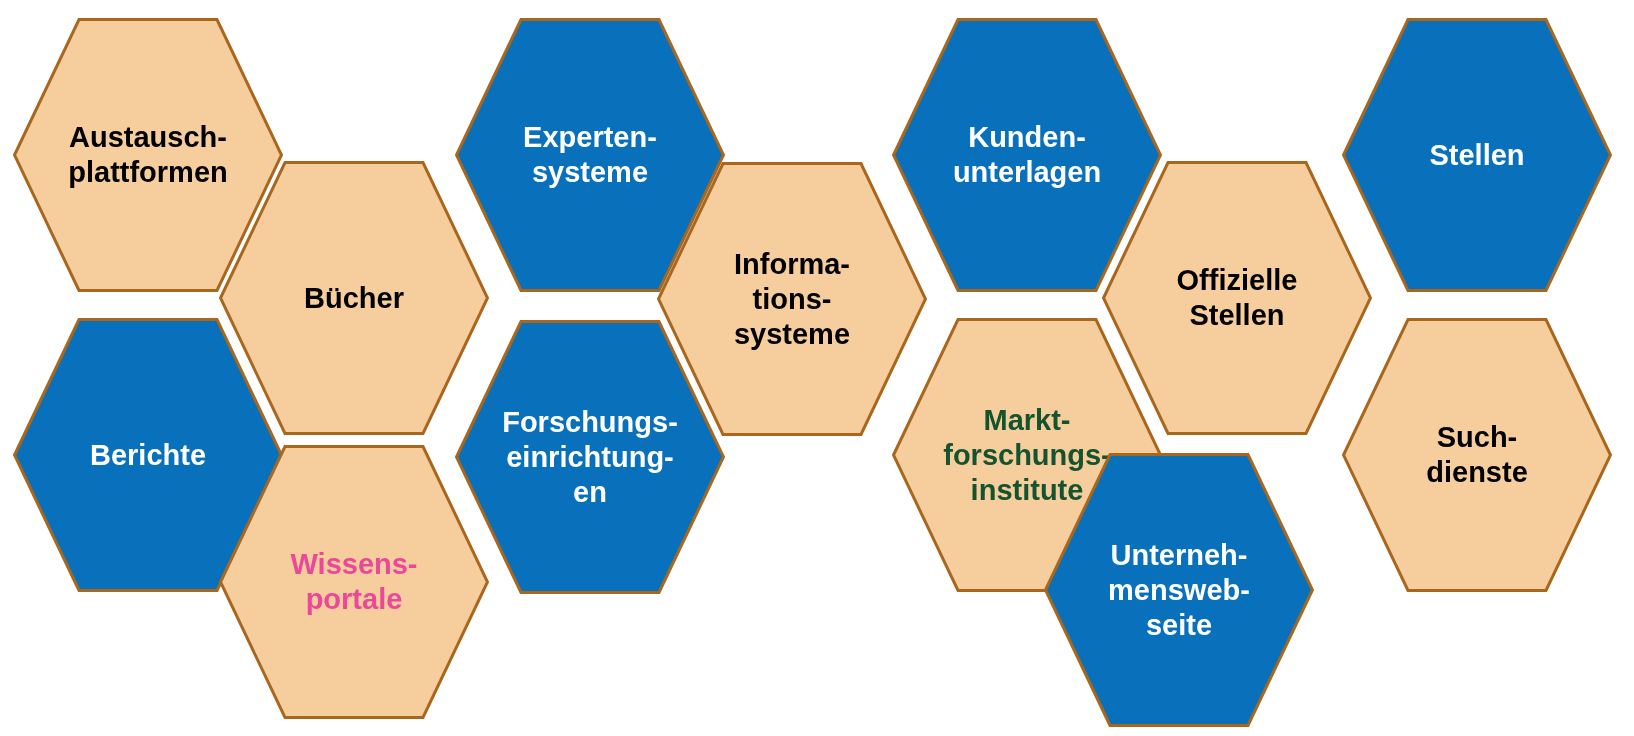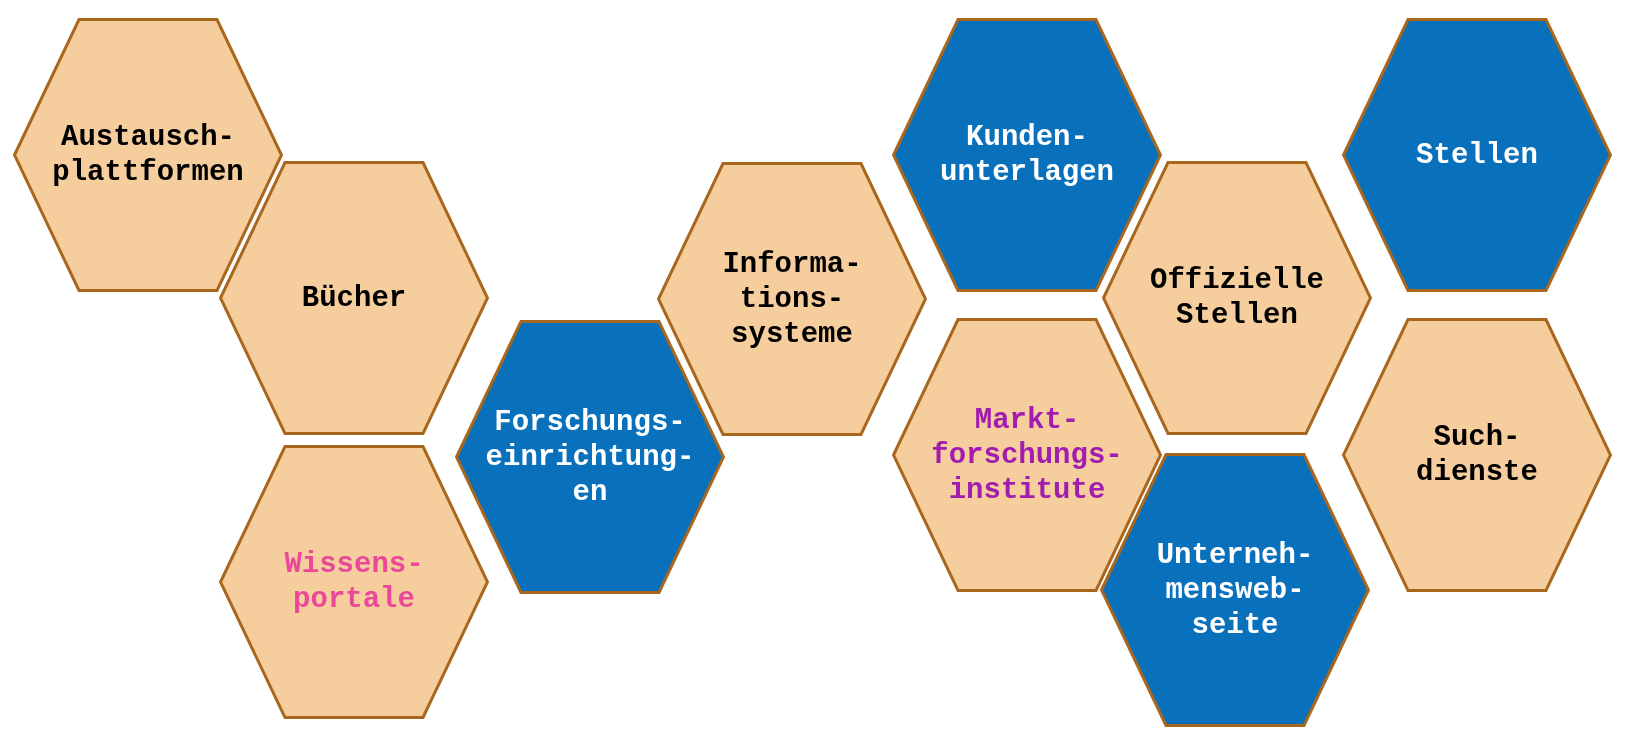--- a/index.html
+++ b/index.html
@@ -5,21 +5,21 @@
   html, body {
     margin: 0;
     padding: 0;
     background: #FFFFFF;
   }
   .board {
     position: relative;
     width: 1634px;
     height: 736px;
     overflow: hidden;
-    font-family: Liberation Mono, monospace;
+    font-family: Liberation Sans, sans-serif;
   }
   .hex {
     position: absolute;
     width: 270px;
     height: 274px;
   }
   .hex svg.hex-shape {
     position: absolute;
     left: 0; top: 0;
     width: 100%; height: 100%;
@@ -49,20 +49,27 @@
     </svg>
     <div class="hex-label" style="color: rgb(0, 0, 0);">Austausch-
 plattformen</div>
   </div>
     <div class="hex tan" style="left: 219px; top: 161px;">
     <svg class="hex-shape" viewBox="0 0 270 274" preserveAspectRatio="none" aria-hidden="true">
       <polygon points="1.5,137 66,1.5 204,1.5 268.5,137 204,272.5 66,272.5" stroke-width="3" stroke-linejoin="miter" fill="#F6CE9E" stroke="#A9671E"></polygon>
     </svg>
     <div class="hex-label" style="color: rgb(0, 0, 0);">Bücher</div>
   </div>
+    <div class="hex blue" style="left: 455px; top: 18px;">
+    <svg class="hex-shape" viewBox="0 0 270 274" preserveAspectRatio="none" aria-hidden="true">
+      <polygon points="1.5,137 66,1.5 204,1.5 268.5,137 204,272.5 66,272.5" stroke-width="3" stroke-linejoin="miter" fill="#0971BB" stroke="#A9671E"></polygon>
+    </svg>
+    <div class="hex-label" style="color: rgb(255, 255, 255);">Experten-
+systeme</div>
+  </div>
     <div class="hex tan" style="left: 657px; top: 162px;">
     <svg class="hex-shape" viewBox="0 0 270 274" preserveAspectRatio="none" aria-hidden="true">
       <polygon points="1.5,137 66,1.5 204,1.5 268.5,137 204,272.5 66,272.5" stroke-width="3" stroke-linejoin="miter" fill="#F6CE9E" stroke="#A9671E"></polygon>
     </svg>
     <div class="hex-label" style="color: rgb(0, 0, 0);">Informa-
 tions-
 systeme</div>
   </div>
     <div class="hex blue" style="left: 892px; top: 18px;">
     <svg class="hex-shape" viewBox="0 0 270 274" preserveAspectRatio="none" aria-hidden="true">
@@ -77,51 +84,57 @@
     </svg>
     <div class="hex-label" style="color: rgb(0, 0, 0);">Offizielle
 Stellen</div>
   </div>
     <div class="hex blue" style="left: 1342px; top: 18px;">
     <svg class="hex-shape" viewBox="0 0 270 274" preserveAspectRatio="none" aria-hidden="true">
       <polygon points="1.5,137 66,1.5 204,1.5 268.5,137 204,272.5 66,272.5" stroke-width="3" stroke-linejoin="miter" fill="#0971BB" stroke="#A9671E"></polygon>
     </svg>
     <div class="hex-label" style="color: rgb(255, 255, 255);">Stellen</div>
   </div>
+    <div class="hex blue" style="left: 13px; top: 318px;">
+    <svg class="hex-shape" viewBox="0 0 270 274" preserveAspectRatio="none" aria-hidden="true">
+      <polygon points="1.5,137 66,1.5 204,1.5 268.5,137 204,272.5 66,272.5" stroke-width="3" stroke-linejoin="miter" fill="#0971BB" stroke="#A9671E"></polygon>
+    </svg>
+    <div class="hex-label" style="color: rgb(255, 255, 255);">Berichte</div>
+  </div>
     <div class="hex blue" style="left: 455px; top: 320px;">
     <svg class="hex-shape" viewBox="0 0 270 274" preserveAspectRatio="none" aria-hidden="true">
       <polygon points="1.5,137 66,1.5 204,1.5 268.5,137 204,272.5 66,272.5" stroke-width="3" stroke-linejoin="miter" fill="#0971BB" stroke="#A9671E"></polygon>
     </svg>
     <div class="hex-label" style="color: rgb(255, 255, 255);">Forschungs-
 einrichtung-
 en</div>
   </div>
     <div class="hex tan" style="left: 892px; top: 318px;">
     <svg class="hex-shape" viewBox="0 0 270 274" preserveAspectRatio="none" aria-hidden="true">
       <polygon points="1.5,137 66,1.5 204,1.5 268.5,137 204,272.5 66,272.5" stroke-width="3" stroke-linejoin="miter" fill="#F6CE9E" stroke="#A9671E"></polygon>
     </svg>
-    <div class="hex-label" style="color: #a21caf;">Markt-
+    <div class="hex-label" style="color: #14532d;">Markt-
 forschungs-
 institute</div>
   </div>
     <div class="hex tan" style="left: 1342px; top: 318px;">
     <svg class="hex-shape" viewBox="0 0 270 274" preserveAspectRatio="none" aria-hidden="true">
       <polygon points="1.5,137 66,1.5 204,1.5 268.5,137 204,272.5 66,272.5" stroke-width="3" stroke-linejoin="miter" fill="#F6CE9E" stroke="#A9671E"></polygon>
     </svg>
     <div class="hex-label" style="color: rgb(0, 0, 0);">Such-
 dienste</div>
   </div>
     <div class="hex tan" style="left: 219px; top: 445px;">
     <svg class="hex-shape" viewBox="0 0 270 274" preserveAspectRatio="none" aria-hidden="true">
       <polygon points="1.5,137 66,1.5 204,1.5 268.5,137 204,272.5 66,272.5" stroke-width="3" stroke-linejoin="miter" fill="#F6CE9E" stroke="#A9671E"></polygon>
     </svg>
     <div class="hex-label" style="color: #ec4899;">Wissens-
 portale</div>
   </div>
-    <div class="hex blue" style="left: 1100px; top: 453px;">
+    <div class="hex blue" style="left: 1044px; top: 453px;">
     <svg class="hex-shape" viewBox="0 0 270 274" preserveAspectRatio="none" aria-hidden="true">
       <polygon points="1.5,137 66,1.5 204,1.5 268.5,137 204,272.5 66,272.5" stroke-width="3" stroke-linejoin="miter" fill="#0971BB" stroke="#A9671E"></polygon>
     </svg>
     <div class="hex-label" style="color: rgb(255, 255, 255);">Unterneh-
 mensweb-
 seite</div>
   </div>
   </div>
 
 </body></html>

